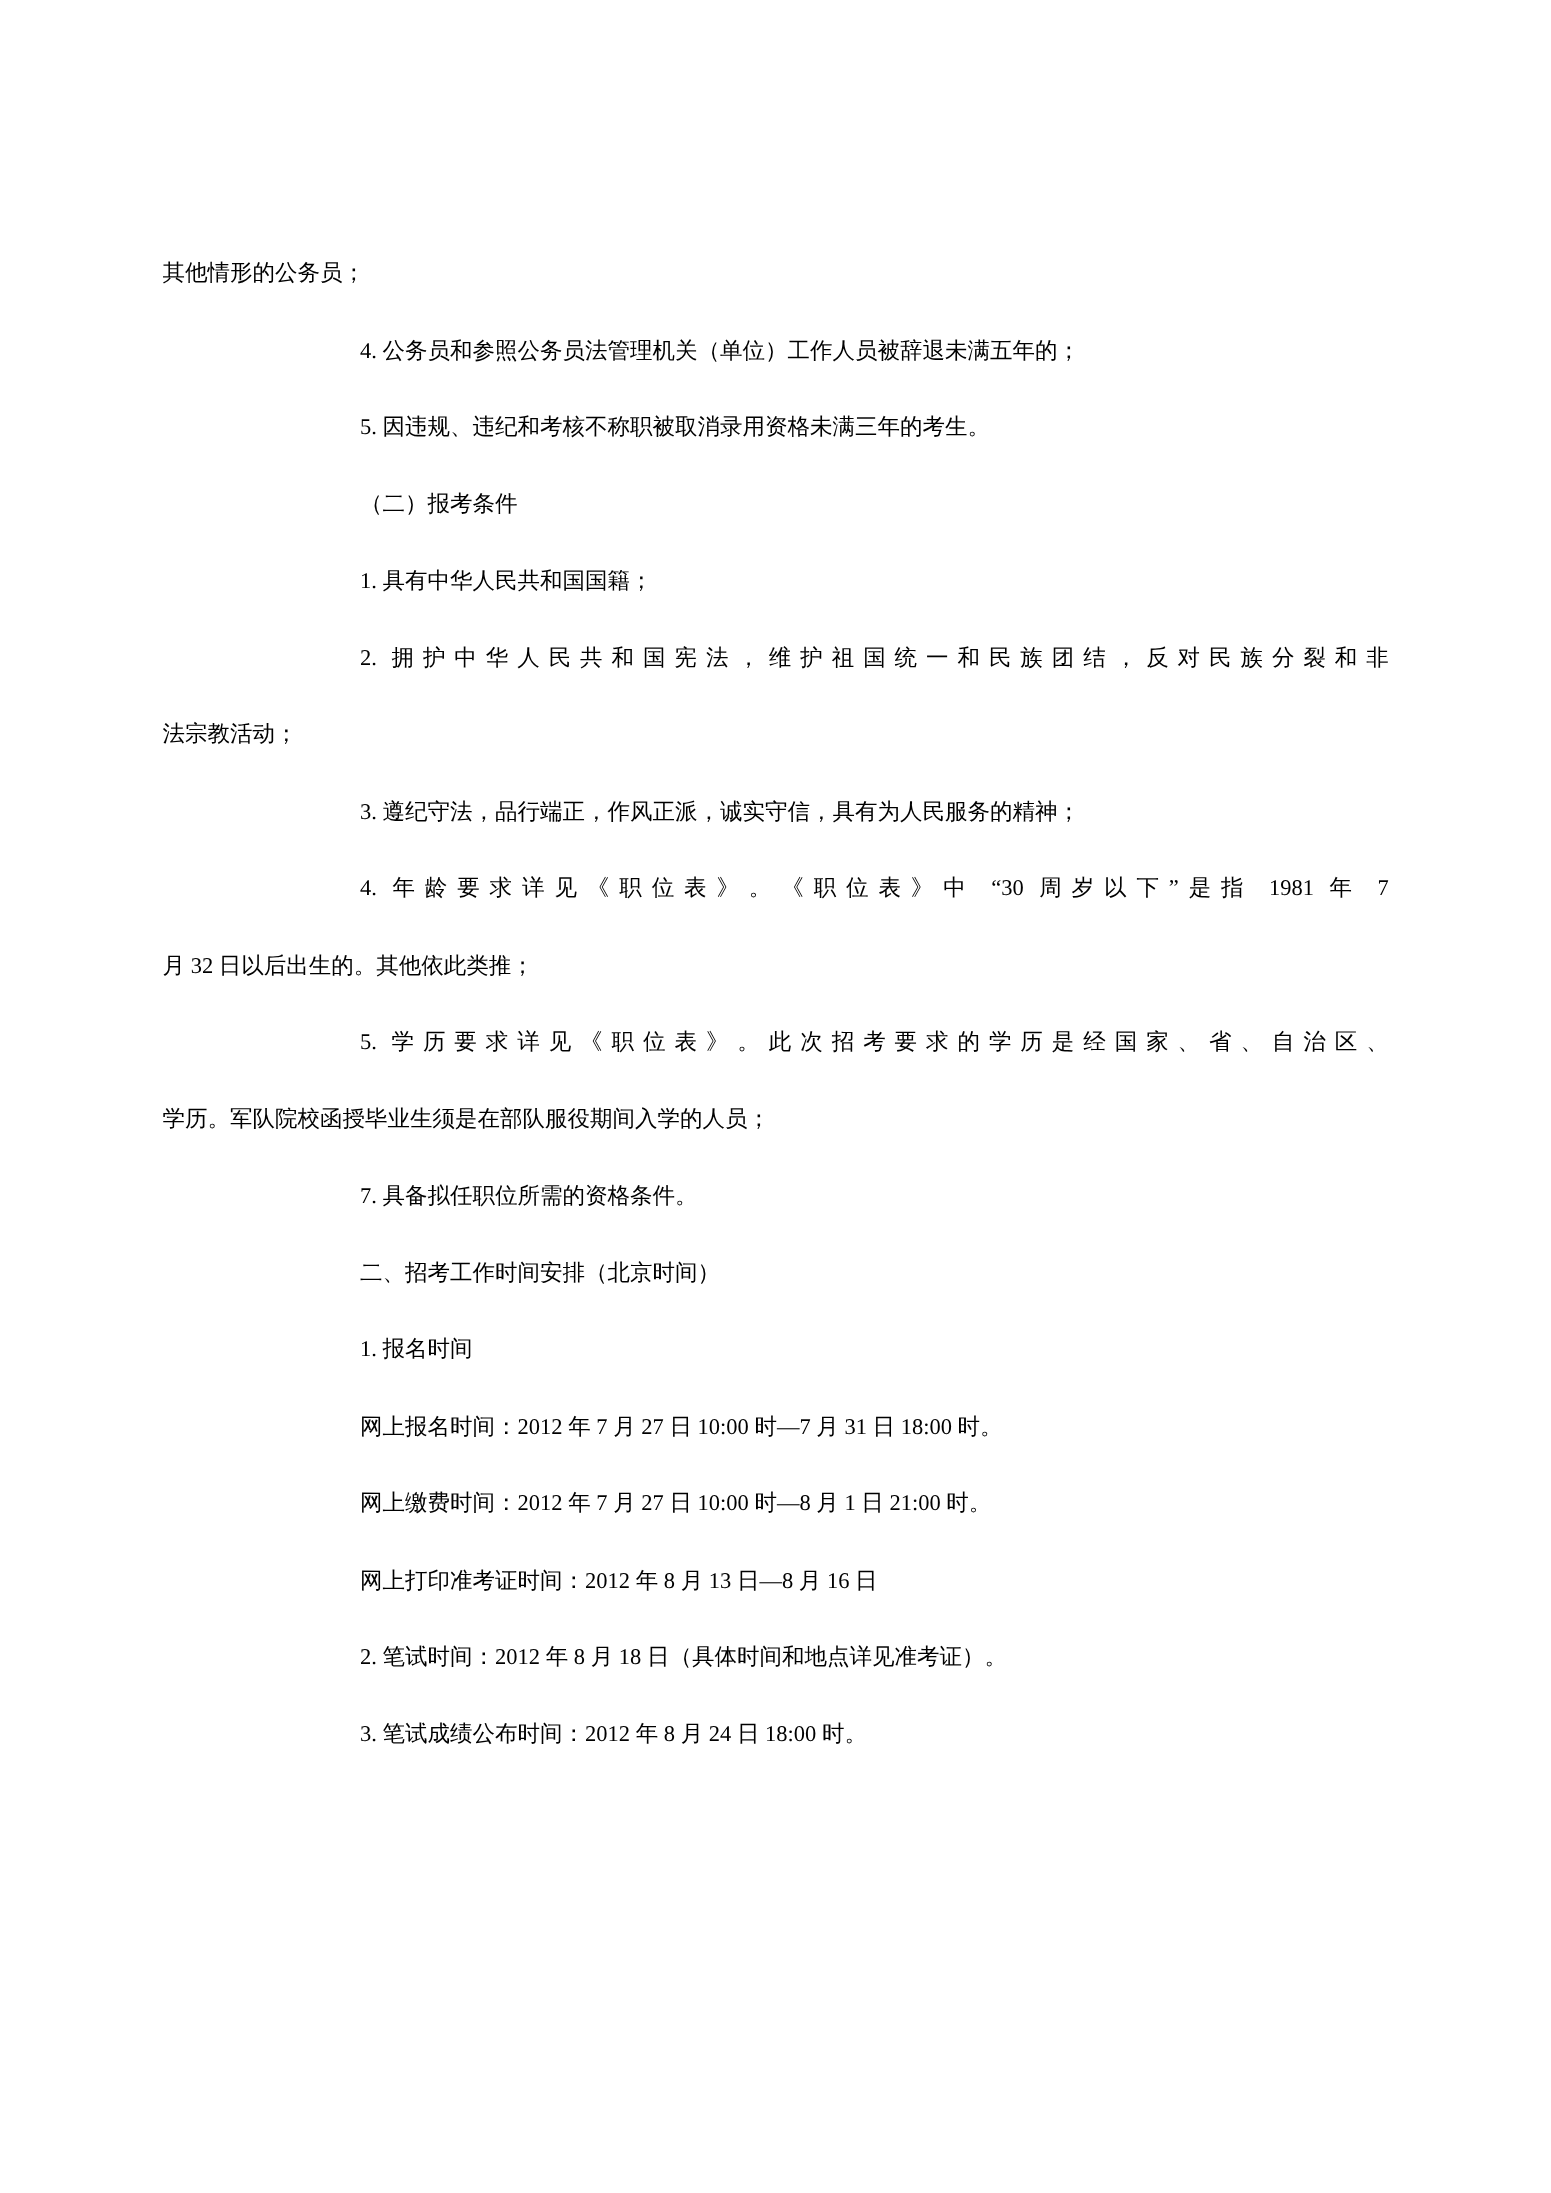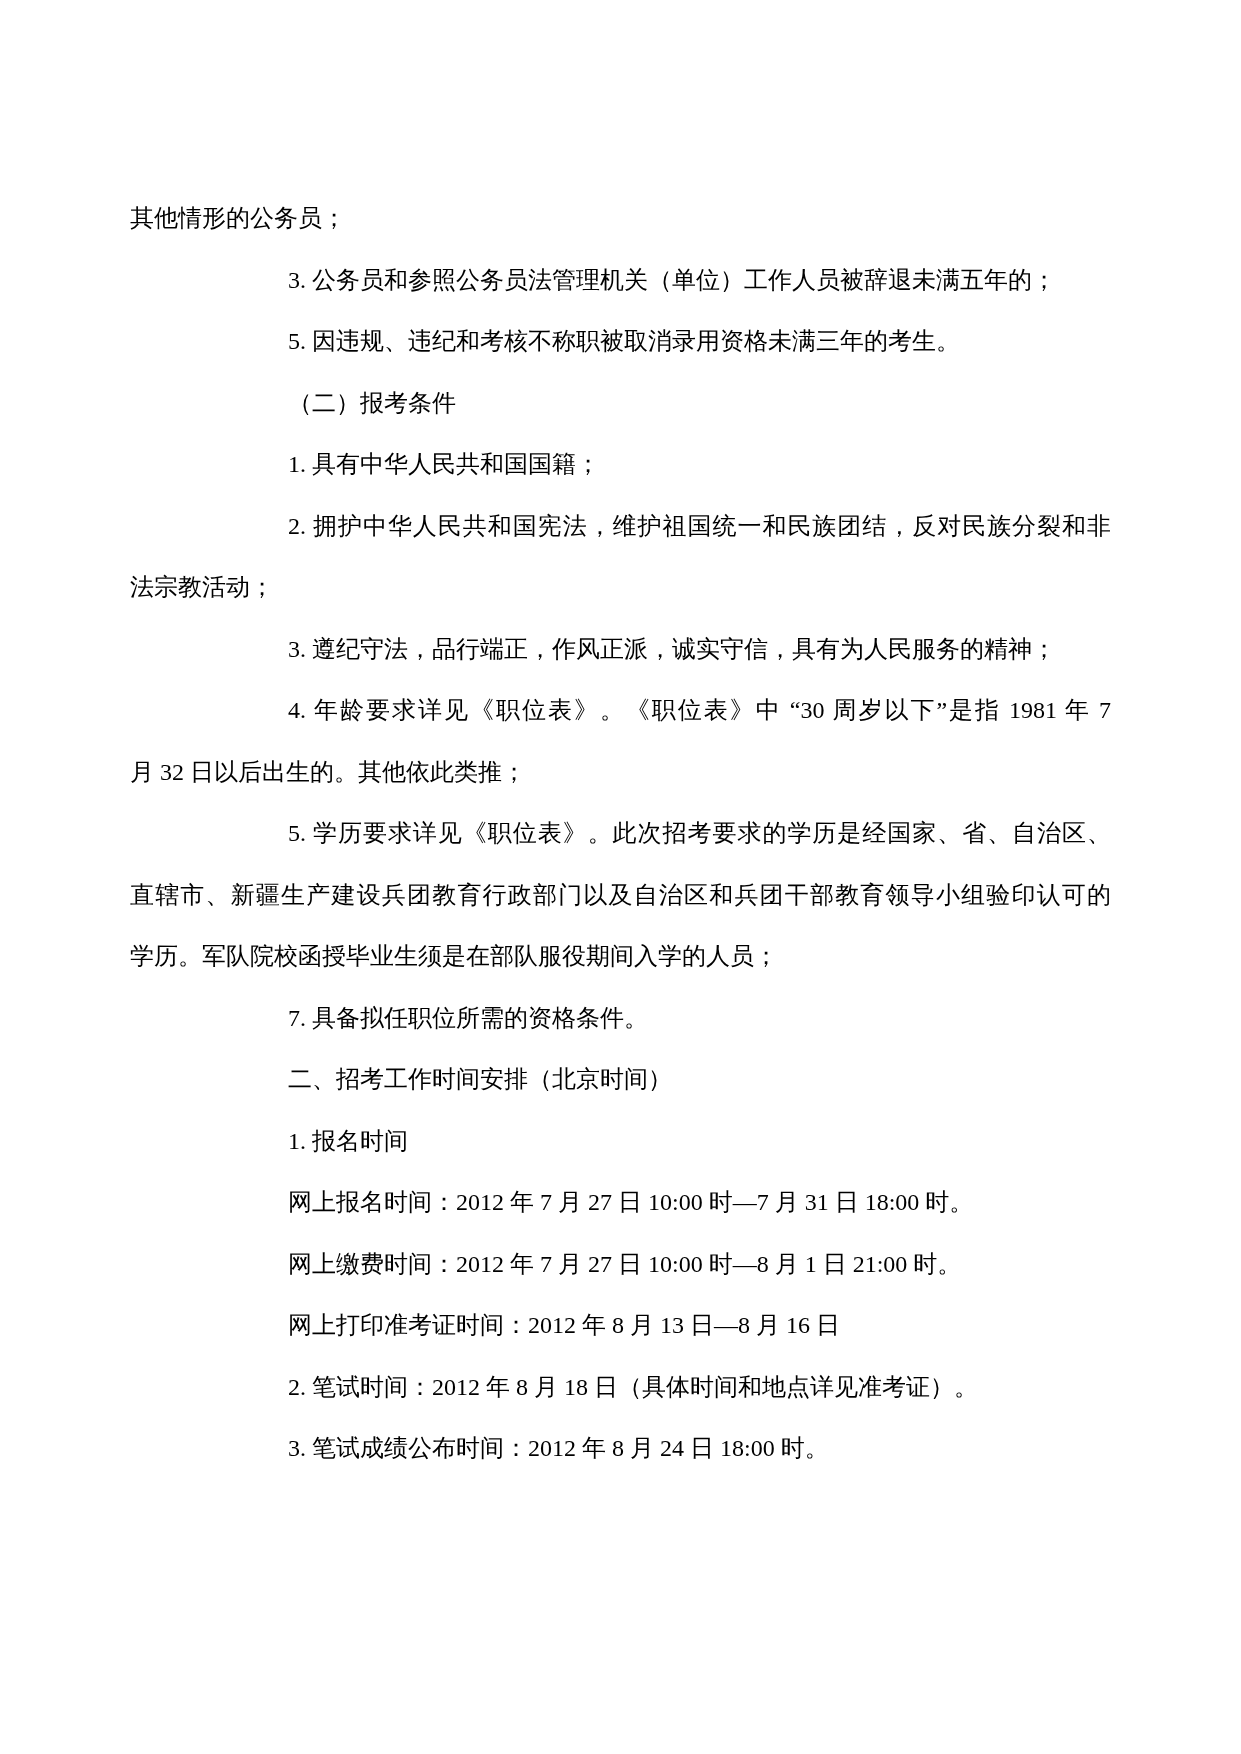--- a/index.html
+++ b/index.html
@@ -9,47 +9,46 @@
     height: 1754px;
     background: #ffffff;
     overflow: hidden;
     font-family: "Liberation Serif", "DejaVu Serif", serif;
   }
   .content {
     position: absolute;
     left: 130px;
     top: 188px;
     width: 981px;
-    font-size: 24px;
+    font-size: 18px;
     line-height: 61.5px;
     color: #000000;
     text-align: left;
   }
   .line { min-height: 61.5px; }
   .indent { padding-left: 158px; }
   .bold { font-weight: normal; }
   .fill { text-align: justify; text-align-last: justify; }
 </style>
 </head>
 <body>
 
 <div class="page" style="background: rgb(255, 255, 255); color: rgb(0, 0, 0);">
   <div class="content">
     <div class="line">其他情形的公务员；</div>
-    <div class="line indent">3. 公务员和参照公务员法管理机关（单位）工作人员被辞退未满五年的；</div>
+    <div class="line indent">4. 公务员和参照公务员法管理机关（单位）工作人员被辞退未满五年的；</div>
     <div class="line indent">5. 因违规、违纪和考核不称职被取消录用资格未满三年的考生。</div>
     <div class="line indent bold">（二）报考条件</div>
     <div class="line indent">1. 具有中华人民共和国国籍；</div>
     <div class="line indent fill">2. 拥护中华人民共和国宪法，维护祖国统一和民族团结，反对民族分裂和非</div>
     <div class="line">法宗教活动；</div>
     <div class="line indent">3. 遵纪守法，品行端正，作风正派，诚实守信，具有为人民服务的精神；</div>
     <div class="line indent fill">4. 年龄要求详见《职位表》。《职位表》中 “30 周岁以下”是指 1981 年 7</div>
     <div class="line">月 32 日以后出生的。其他依此类推；</div>
     <div class="line indent fill">5. 学历要求详见《职位表》。此次招考要求的学历是经国家、省、自治区、</div>
-    <div class="line fill">直辖市、新疆生产建设兵团教育行政部门以及自治区和兵团干部教育领导小组验印认可的</div>
     <div class="line">学历。军队院校函授毕业生须是在部队服役期间入学的人员；</div>
     <div class="line indent">7. 具备拟任职位所需的资格条件。</div>
     <div class="line indent bold">二、招考工作时间安排（北京时间）</div>
     <div class="line indent">1. 报名时间</div>
     <div class="line indent">网上报名时间：2012 年 7 月 27 日 10:00 时—7 月 31 日 18:00 时。</div>
     <div class="line indent">网上缴费时间：2012 年 7 月 27 日 10:00 时—8 月 1 日 21:00 时。</div>
     <div class="line indent">网上打印准考证时间：2012 年 8 月 13 日—8 月 16 日</div>
     <div class="line indent">2. 笔试时间：2012 年 8 月 18 日（具体时间和地点详见准考证）。</div>
     <div class="line indent">3. 笔试成绩公布时间：2012 年 8 月 24 日 18:00 时。</div>
   </div>

